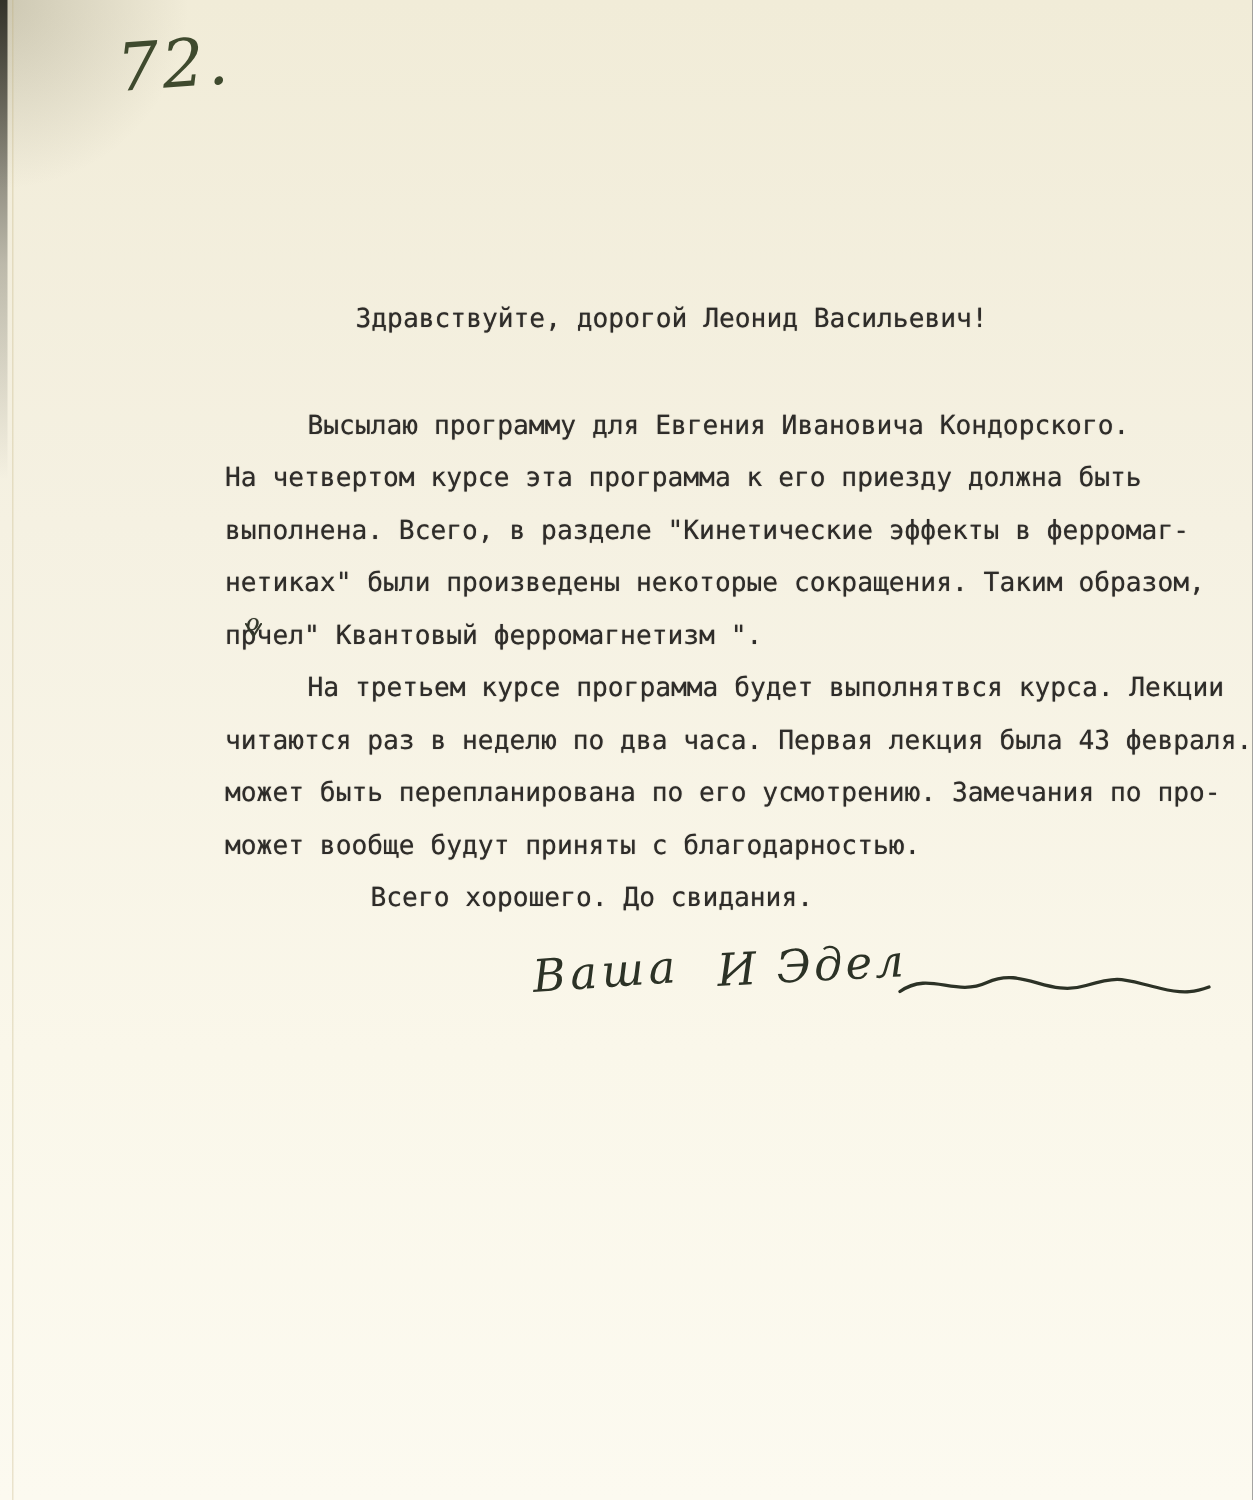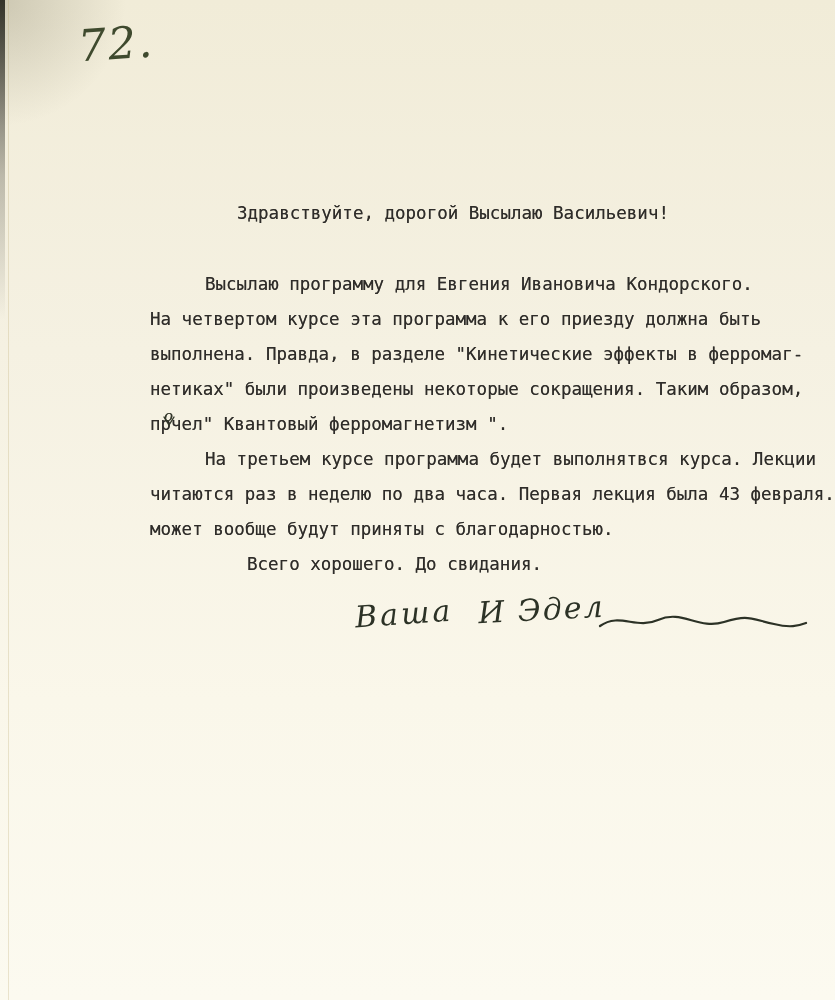--- a/index.html
+++ b/index.html
@@ -93,33 +93,34 @@
 <body>
 
 <div class="page">
   <div class="edge-strip"></div>
   <div class="crease-line"></div>
 
   <div class="page-number">72.</div>
 
   <div class="letter">
 
-    <div class="salutation">Здравствуйте, дорогой Высылаю Васильевич!</div>
+    <div class="salutation">Здравствуйте, дорогой Леонид Васильевич!</div>
 
     <div class="line indent">Высылаю программу для Евгения Ивановича Кондорского.</div>
     <div class="line">На четвертом курсе эта программа к его приезду должна быть</div>
-    <div class="line">выполнена. Правда, в разделе "Кинетические эффекты в ферромаг-</div>
+    <div class="line">выполнена. Всего, в разделе "Кинетические эффекты в ферромаг-</div>
     <div class="line">нетиках" были произведены некоторые сокращения. Таким образом,</div>
 
     <div class="line"><span>пр</span><span class="insert-wrap"><span class="inserted-letter">о</span><svg class="caret-svg" width="12" height="10" viewBox="0 0 12 10">
             <path d="M1 1 L6 9 L11 1" fill="none" stroke="#33382a" stroke-width="1.4" stroke-linecap="round"></path>
           </svg></span><span>чел" Квантовый ферромагнетизм ".</span></div>
 
     <div class="line indent">На третьем курсе программа будет выполнятвся курса. Лекции</div>
     <div class="line">читаются раз в неделю по два часа. Первая лекция была 43 февраля.</div>
+    <div class="line">может быть перепланирована по его усмотрению. Замечания по про-</div>
     <div class="line">может вообще будут приняты с благодарностью.</div>
 
     <div class="line closing-indent">Всего хорошего. До свидания.</div>
 
     <div class="signature">
       <span class="sig-prefix">Ваша</span>
       <span class="sig-name">И Эдел</span>
       <svg class="sig-flourish" width="210" height="34" viewBox="0 0 210 34">
         <path d="M2 22 C 22 8, 38 26, 60 16 C 84 5, 100 26, 126 18 C 150 11, 150 14, 176 20 C 192 24, 200 22, 208 19" fill="none" stroke="#2c3226" stroke-width="2.2" stroke-linecap="round"></path>
       </svg>

